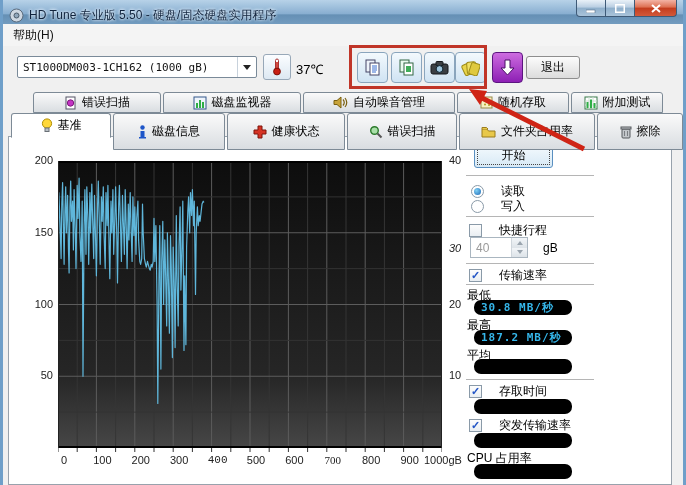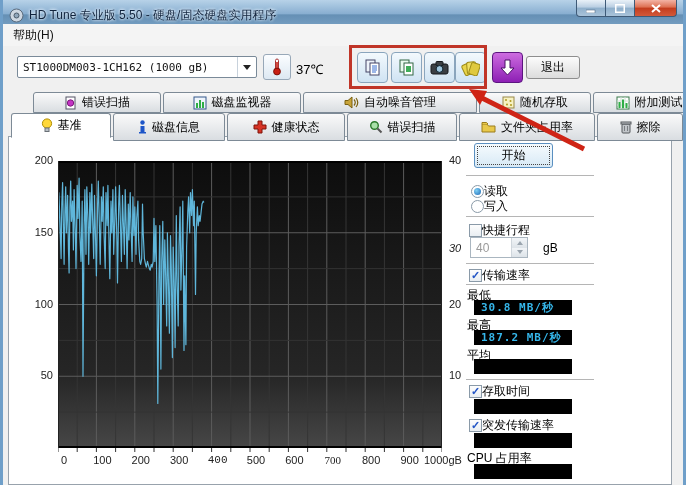--- a/index.html
+++ b/index.html
@@ -35,43 +35,43 @@
      background:linear-gradient(180deg,#fbfdff,#dde8f2);display:flex;align-items:center;justify-content:center;box-sizing:border-box;}
   .temp{position:absolute;left:293px;top:14px;font-size:13px;font-weight:normal;color:#000;}
   .redbox{position:absolute;left:346px;top:-1px;width:138px;height:44px;border:3px solid #c03528;box-sizing:border-box;z-index:5;}
   .purple{position:absolute;left:489px;top:6px;width:31px;height:31px;border:1px solid #5c1580;border-radius:4px;
      background:linear-gradient(180deg,#cd6ce0,#8d1fb4);display:flex;align-items:center;justify-content:center;box-sizing:border-box;}
   .exit{position:absolute;left:523px;top:10px;width:54px;height:23px;border:1px solid #8e8e8e;border-radius:3px;
      background:linear-gradient(180deg,#fcfcfc,#dcdcdc);font-size:12px;color:#000;
      display:flex;align-items:center;justify-content:center;box-sizing:border-box;}
   
   .tabrow1{position:absolute;left:30px;top:92px;height:21px;display:flex;gap:2px;}
-  .tabrow2{position:absolute;left:8px;top:113px;height:28px;display:flex;gap:2px;z-index:2;}
+  .tabrow2{position:absolute;left:8px;top:113px;height:37px;display:flex;gap:2px;z-index:2;}
   .tab{display:flex;align-items:center;justify-content:center;gap:5px;font-size:12px;color:#000;
      border:1px solid #7d8a96;border-radius:3px 3px 0 0;background:linear-gradient(180deg,#fafafa,#d9dde1);box-sizing:border-box;}
   .tab.active{background:#fff;border-bottom:1px solid #fff;height:25px;z-index:3;}
   
   .page{position:absolute;left:5px;top:136px;width:664px;height:349px;background:#fff;border:1px solid #98a2ac;box-sizing:border-box;}
   .px{position:absolute;}
   .axis-unit{font-size:11px;color:#222;margin-top:45px;}
   .tick{position:absolute;font-size:11px;color:#222;}
   
   .startbtn{position:absolute;left:465px;top:6px;width:79px;height:25px;border:1px solid #5a8fc0;border-radius:3px;
      background:linear-gradient(180deg,#f6fbfe,#d7e9f5);font-size:12px;color:#000;outline:1px dotted #444;outline-offset:-4px;
      display:flex;align-items:center;justify-content:center;box-sizing:border-box;}
   .sep{position:absolute;left:457px;width:128px;height:2px;border-top:1px solid #b5b5b5;border-bottom:1px solid #fff;}
-  .ctl{position:absolute;display:flex;align-items:center;gap:0;font-size:12px;color:#000;}
+  .ctl{position:absolute;display:flex;align-items:center;gap:17px;font-size:12px;color:#000;}
   .cb{width:13px;height:13px;border:1px solid #8a9aa8;background:linear-gradient(180deg,#fdfdfd,#e9eef2);
       display:flex;align-items:center;justify-content:center;font-size:11px;font-weight:bold;color:#2456c6;box-sizing:border-box;}
   .rb{width:13px;height:13px;border-radius:50%;border:1px solid #8a9aa8;background:#fff;position:relative;box-sizing:border-box;}
   .rb.on::after{content:"";position:absolute;left:2px;top:2px;width:7px;height:7px;border-radius:50%;
       background:radial-gradient(circle at 35% 35%,#7fd0f5,#1d68b5);}
   .lbl{position:absolute;font-size:12px;color:#000;}
   .lcd{position:absolute;left:465px;width:98px;height:15px;background:#000;color:#35b6ea;
-      font-family:"DejaVu Sans Mono",monospace;font-size:11px;font-weight:bold;line-height:15px;padding-left:7px;box-sizing:border-box;letter-spacing:1px;}
+      font-family:"DejaVu Sans Mono",monospace;font-size:11px;font-weight:bold;line-height:15px;padding-left:7px;box-sizing:border-box;letter-spacing:1px;border-radius:7px;}
   .spin{position:absolute;left:461px;top:100px;width:58px;height:21px;border:1px solid #aab6c0;background:#fff;
       display:flex;box-sizing:border-box;}
   .spin-val{flex:1;font-size:12px;color:#9a9a9a;padding:3px 0 0 5px;}
   .spin-btns{width:15px;border-left:1px solid #cfd6dc;display:flex;flex-direction:column;}
   .sb{flex:1;background:linear-gradient(180deg,#f2f5f8,#dde3e8);display:flex;align-items:center;justify-content:center;}
   .tri-u{width:0;height:0;border-left:3px solid transparent;border-right:3px solid transparent;border-bottom:4px solid #9aa4ae;}
   .tri-d{width:0;height:0;border-left:3px solid transparent;border-right:3px solid transparent;border-top:4px solid #9aa4ae;}
   .annot{position:absolute;left:0;top:0;z-index:40;pointer-events:none;}
 </style>
 </head>
@@ -190,42 +190,42 @@
       <span style="display:flex">
           <svg width="14" height="14">
             <rect x="1" y="1" width="12" height="12" fill="#eef4fb" stroke="#35598c"></rect>
             <rect x="3" y="7" width="2" height="5" fill="#2fae46"></rect>
             <rect x="6" y="4" width="2" height="8" fill="#2fae46"></rect>
             <rect x="9" y="6" width="2" height="6" fill="#2fae46"></rect>
           </svg>
         </span>
       <span>磁盘监视器</span>
     </div>
-    <div class="tab" style="width:174px">
+    <div class="tab" style="width:152px">
       <span style="display:flex">
           <svg width="15" height="13">
             <path d="M1 4.5 h3 L8 1 v11 L4 8.5 H1 z" fill="#c8a43a" stroke="#7a6010"></path>
             <path d="M10 3.5 q2.5 3 0 6 M12 2 q3.5 4.5 0 9" fill="none" stroke="#7a6010" stroke-width="1.2"></path>
           </svg>
         </span>
       <span>自动噪音管理</span>
     </div>
     <div class="tab" style="width:112px">
       <span style="display:flex">
           <svg width="13" height="13">
             <rect x="1" y="1" width="11" height="11" fill="#f7f2c2" stroke="#99894a"></rect>
             <circle cx="4" cy="4" r="1" fill="#b09a20"></circle>
             <circle cx="8.5" cy="5" r="1" fill="#b09a20"></circle>
             <circle cx="5" cy="8.5" r="1" fill="#b09a20"></circle>
             <circle cx="9" cy="9" r="1" fill="#b09a20"></circle>
           </svg>
         </span>
       <span>随机存取</span>
     </div>
-    <div class="tab" style="width:112px">
+    <div class="tab" style="width:92px">
       <span style="display:flex">
           <svg width="14" height="14">
             <rect x="1" y="1" width="12" height="12" fill="#fff" stroke="#3a7a4a"></rect>
             <path d="M1 5 h12 M1 9 h12 M5 1 v12 M9 1 v12" stroke="#cfe0d4"></path>
             <rect x="2.5" y="6" width="2" height="6" fill="#2fae46"></rect>
             <rect x="6" y="3.5" width="2" height="8.5" fill="#2fae46"></rect>
             <rect x="9.5" y="7" width="2" height="5" fill="#2fae46"></rect>
           </svg>
         </span>
       <span>附加测试</span>

